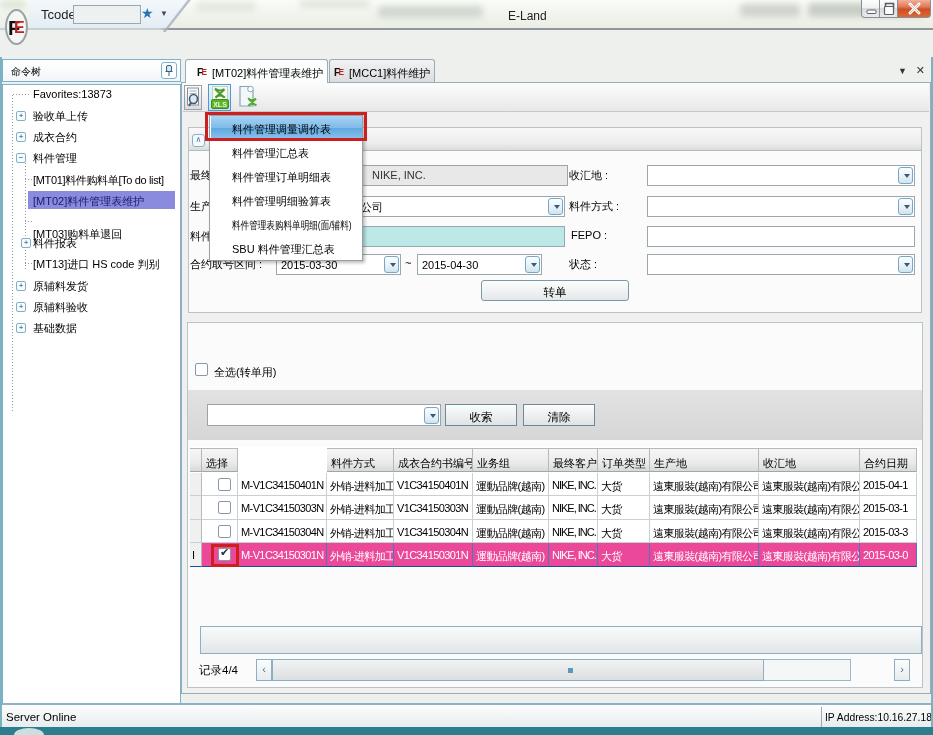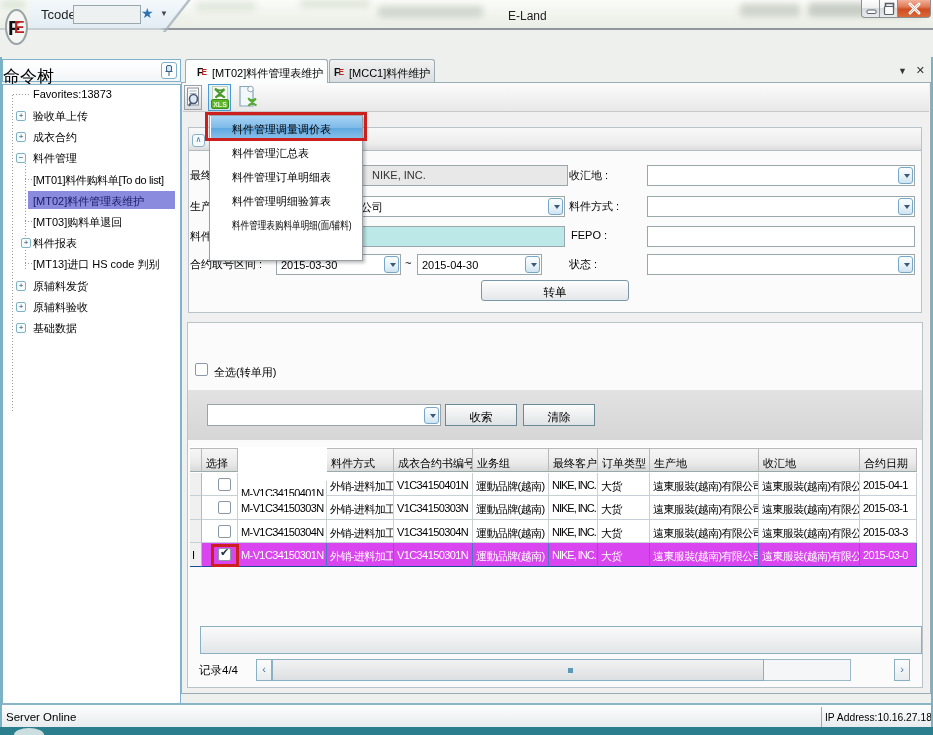--- a/index.html
+++ b/index.html
@@ -40,21 +40,21 @@
 #bar2 .right { position:absolute; right:4px; top:8px; font-size:11px; }
 .bluestar { color:#2d6eb5; }
 
 
 #logo { left:5px; top:9px; width:23px; height:36px; background:#f4f6f4;
   border:2px solid #9aa4a8; border-radius:50%; z-index:50; }
 
 
 #sidehead { left:2px; top:59px; width:179px; height:23px; background:linear-gradient(180deg,#ffffff,#f2f6f8);
   border:1px solid #7fb0cc; }
-#sidehead span { position:absolute; left:0; top:5px; font-size:17px; }
+#sidehead span { position:absolute; left:8px; top:5px; font-size:10px; }
 #pinbtn { position:absolute; right:3px; top:2px; width:16px; height:17px; border:1px solid #7fb0cc; border-radius:3px; background:#fff; }
 #sidebox { left:2px; top:84px; width:179px; height:620px; background:#fff; border:1px solid #7fb0cc; }
 .treeitem { position:absolute; white-space:nowrap; font-size:11px; }
 .hstub { position:absolute; height:1px; background-image:repeating-linear-gradient(90deg,#999 0 1px,transparent 1px 3px); }
 .pm { position:absolute; width:10px; height:10px; border:1px solid #7fb2c6; background:#f6fbfd; font-size:8px; line-height:7.5px; text-align:center; color:#246; border-radius:2px; }
 #mt02hl { position:absolute; left:25px; top:106px; width:147px; height:18px; background:#8a8ade; }
 
 
 #tabrow { left:183px; top:58px; width:750px; height:25px; }
 .tab { position:absolute; top:1px; height:24px; border:1px solid #9aacb4; border-bottom:none;
@@ -97,21 +97,21 @@
 
 #graysband { position:absolute; left:0px; top:67px; width:734px; height:50px; background:linear-gradient(180deg,#e2e2e2,#d6d6d6); }
 #combo { position:absolute; left:19px; top:81px; width:234px; height:22px; background:#fff; border:1px solid #98a4aa; }
 .sbtn { position:absolute; top:81px; width:72px; height:22px; border:1px solid #6a8a9a; background:linear-gradient(180deg,#fcfcfc,#dfe3e5); text-align:center; padding-top:5px; font-size:11.5px; }
 
 
 #grid { position:absolute; left:2px; top:124px; width:729px; height:120px; background:#fff; }
 .gh { position:absolute; top:1px; height:24px; background:linear-gradient(180deg,#f6f6f6 0%,#ebebeb 60%,#d9d9d9 100%);
   border-right:1px solid #b8b8b8; border-top:1px solid #b8b8b8; border-bottom:1px solid #9aa; font-size:11px; padding:7px 0 0 4px; white-space:nowrap; overflow:hidden; }
 .gc { position:absolute; height:23.5px; border-right:1px solid #c8d0d4; border-bottom:1px solid #c8d0d4; font-size:11px; letter-spacing:-0.6px; padding:6px 0 0 3px; white-space:nowrap; overflow:hidden; background:#fff; }
-.rowsel .gc { background:#d946ef; color:#fff; border-right:1px solid #4a78c0; border-bottom:1px solid #1a4a9a; }
+.rowsel .gc { background:#ec4899; color:#fff; border-right:1px solid #4a78c0; border-bottom:1px solid #1a4a9a; }
 .cb { position:absolute; width:13px; height:13px; border:1px solid #8a98a8; border-radius:2px; background:#fff; }
 
 
 #bstrip { position:absolute; left:12px; top:303px; width:722px; height:28px; border:1px solid #8ab0c4;
   background:linear-gradient(180deg,#fafafa,#e2e6e8); }
 #recrow { position:absolute; left:0px; top:335px; width:736px; height:29px; }
 #rectext { position:absolute; left:11px; top:5px; font-size:11.5px; }
 #hscroll { position:absolute; left:68px; top:1px; width:655px; height:23px; }
 .scrbtn { position:absolute; top:0; width:17px; height:22px; border:1px solid #8ab0c4; background:linear-gradient(180deg,#fcfcfc,#e8ecee); color:#47a; text-align:center; font-size:11px; padding-top:3px; }
 #scrthumb { position:absolute; left:16px; top:0; width:492px; height:22px; border:1px solid #8ab0c4; background:linear-gradient(180deg,#f2f2f2,#dcdfe1); }
@@ -193,21 +193,21 @@
     <div class="treeitem" style="left:30px;top:3px;">Favorites:13873</div>
     <div class="pm" style="left:13px;top:26px;">+</div>
       <div class="treeitem" style="left:30px;top:24px;">验收单上传</div>
     <div class="pm" style="left:13px;top:47px;">+</div>
       <div class="treeitem" style="left:30px;top:45px;">成衣合约</div>
     <div class="pm" style="left:13px;top:68px;">−</div>
       <div class="treeitem" style="left:30px;top:66px;">料件管理</div>
     <div class="treeitem" style="left:30px;top:88px;letter-spacing:-0.35px;">[MT01]料件购料单[To do list]</div>
     <div id="mt02hl"></div>
       <div class="treeitem" style="left:30px;top:109px;color:#1a1a66;">[MT02]料件管理表维护</div>
-    <div class="treeitem" style="left:30px;top:130px;">[MT03]购料单退回</div>
+    <div class="treeitem" style="left:30px;top:142px;">[MT03]购料单退回</div>
     <div class="pm" style="left:18px;top:153px;">+</div>
       <div class="treeitem" style="left:30px;top:151px;">料件报表</div>
     <div class="treeitem" style="left:30px;top:172px;">[MT13]进口 HS code 判别</div>
     <div class="pm" style="left:13px;top:196px;">+</div>
       <div class="treeitem" style="left:30px;top:194px;">原辅料发货</div>
     <div class="pm" style="left:13px;top:217px;">+</div>
       <div class="treeitem" style="left:30px;top:215px;">原辅料验收</div>
     <div class="pm" style="left:13px;top:238px;">+</div>
       <div class="treeitem" style="left:30px;top:236px;">基础数据</div>
   </div>
@@ -300,21 +300,21 @@
       <div class="gh" style="left:204px;width:79px;">成衣合约书编号</div>
       <div class="gh" style="left:283px;width:76px;">业务组</div>
       <div class="gh" style="left:359px;width:49px;">最终客户</div>
       <div class="gh" style="left:408px;width:52px;">订单类型</div>
       <div class="gh" style="left:460px;width:109px;">生产地</div>
       <div class="gh" style="left:569px;width:101px;">收汇地</div>
       <div class="gh" style="left:670px;width:57px;">合约日期</div>
       <div class="grow">
       <div class="gc" style="left:0px;top:25.5px;width:12px;background:#f0f0f0;border-right:1px solid #b8b8b8;"></div>
       <div class="gc" style="left:12px;top:25.5px;width:36px;"></div>
-      <div class="gc" style="left:48px;top:25.5px;width:89px;margin-top:8px;">M-V1C34150401N</div>
+      <div class="gc" style="left:48px;top:25.5px;width:89px;">M-V1C34150401N</div>
       <div class="gc" style="left:137px;top:25.5px;width:67px;">外销-进料加工</div>
       <div class="gc" style="left:204px;top:25.5px;width:79px;">V1C34150401N</div>
       <div class="gc" style="left:283px;top:25.5px;width:76px;">運動品牌(越南)</div>
       <div class="gc" style="left:359px;top:25.5px;width:49px;letter-spacing:-1px;">NIKE, INC.</div>
       <div class="gc" style="left:408px;top:25.5px;width:52px;">大货</div>
       <div class="gc" style="left:460px;top:25.5px;width:109px;">遠東服裝(越南)有限公司</div>
       <div class="gc" style="left:569px;top:25.5px;width:101px;">遠東服裝(越南)有限公司</div>
       <div class="gc" style="left:670px;top:25.5px;width:57px;">2015-04-1</div>
       </div>
       <div class="cb" style="left:28px;top:30.5px;"></div>
@@ -387,16 +387,17 @@
   <div class="abs" style="left:0;top:57px;width:2px;height:670px;background:#79b3c2;"></div>
   <div class="abs" style="left:931px;top:57px;width:2px;height:670px;background:#79b3c2;"></div>
   <div class="abs" style="left:14px;top:728px;width:30px;height:7px;border-radius:50% 50% 0 0/100% 100% 0 0;background:#e8f0f0;opacity:0.85;"></div>
 
   <div id="menu" class="abs">
     <div class="mi" id="mi1" style="top:0px;">料件管理调量调价表</div>
     <div class="mi" style="top:48px;">料件管理订单明细表</div>
     <div class="mi" style="top:24px;">料件管理汇总表</div>
     <div class="mi" style="top:72px;">料件管理明细验算表</div>
     <div class="mi" style="top:96px;"><span style="display:inline-block;transform:scaleX(0.78);transform-origin:0 50%;white-space:nowrap;">料件管理表购料单明细(面/辅料)</span></div>
+    <div class="mi" style="top:120px;">SBU 料件管理汇总表</div>
   </div>
   <div id="redbox1" class="abs"></div>
 
 </div>
 
 </body></html>

